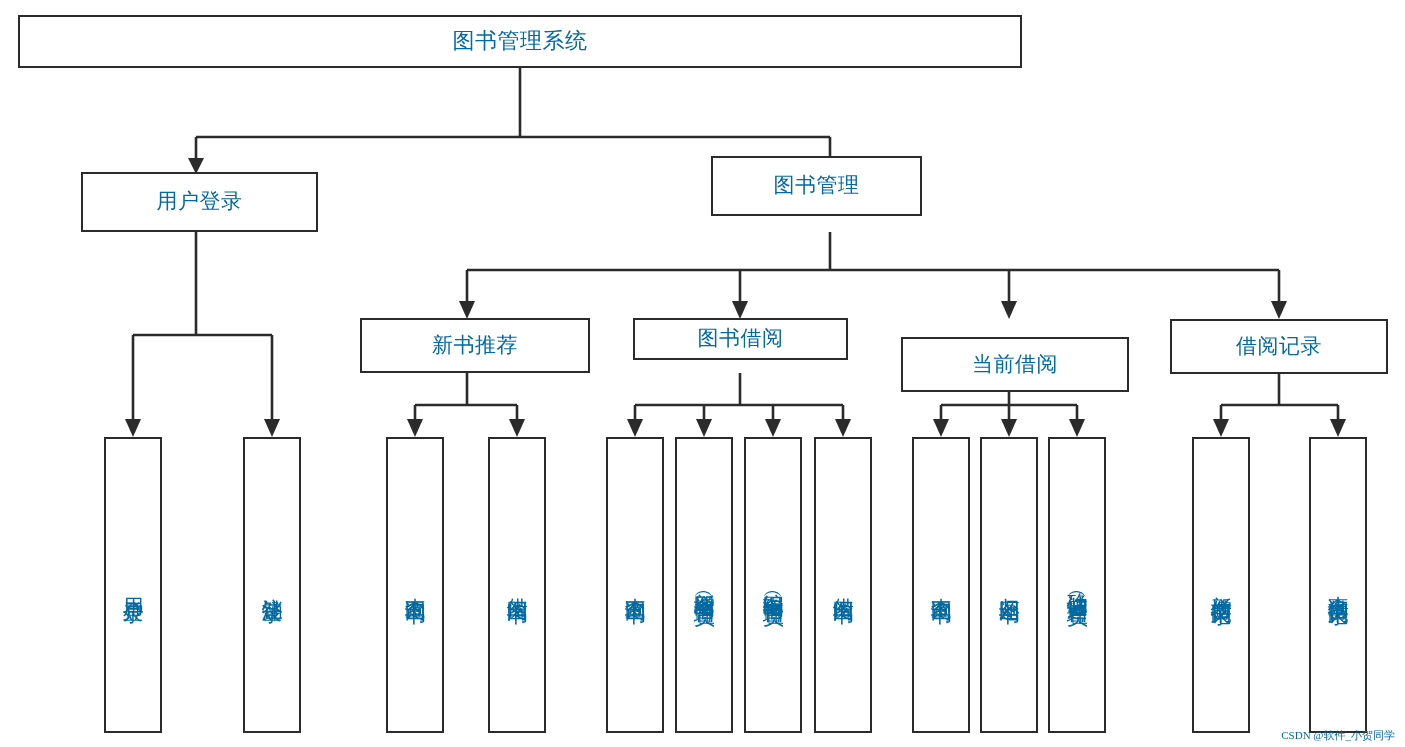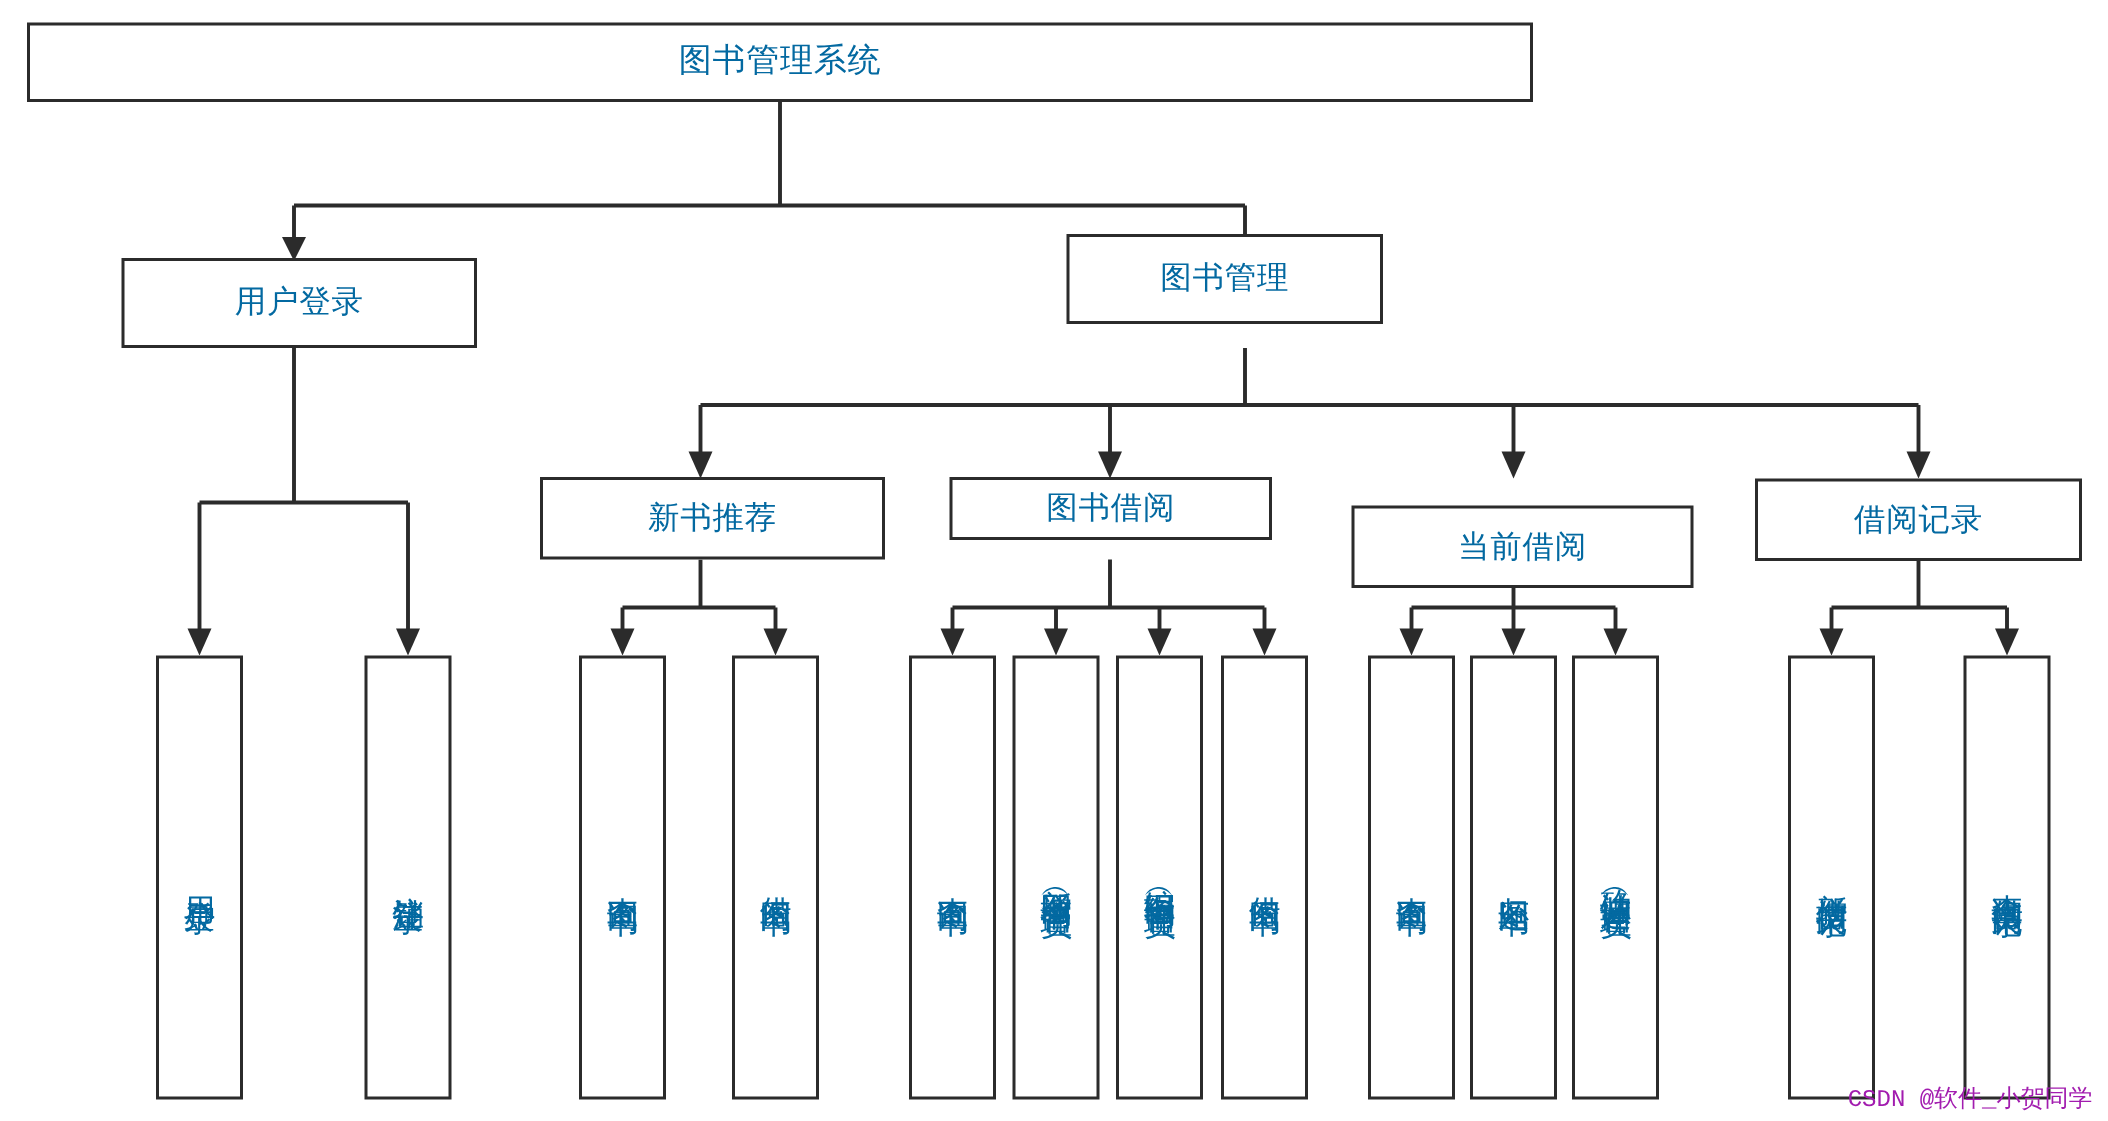--- a/index.html
+++ b/index.html
@@ -50,25 +50,25 @@
     font-size:21px;
     line-height:1.06;
     letter-spacing:2px;
     white-space:pre;
     max-height:100%;
   }
   .wm{
     position:absolute;
     right:10px;
     bottom:4px;
-    font-size:16px;
-    color:#a21caf;
+    font-size:11px;
+    color:#0369a1;
     white-space:nowrap;
     z-index:6;
-    font-family:Liberation Mono, monospace;
+    font-family:Liberation Serif, serif;
   }
   svg#links{
     position:absolute;left:0;top:0;
     width:1405px;height:747px;
     z-index:1;
     pointer-events:none;
   }
   svg#links path, svg#links line{
     stroke:#2b2b2b;
     stroke-width:2.6;

